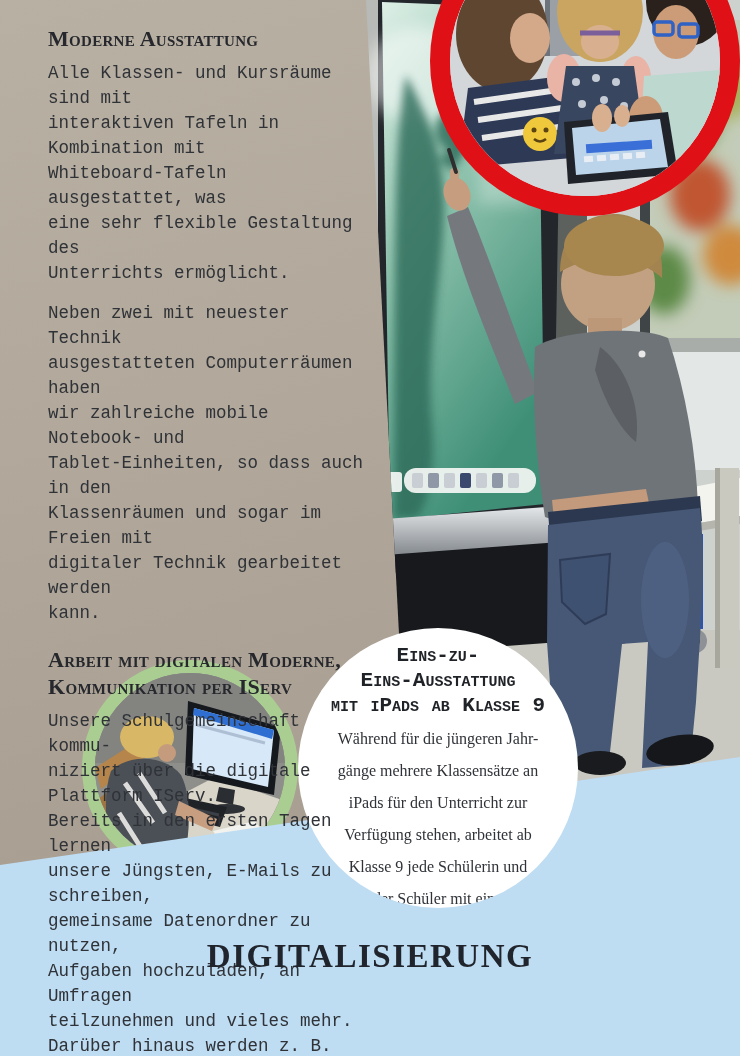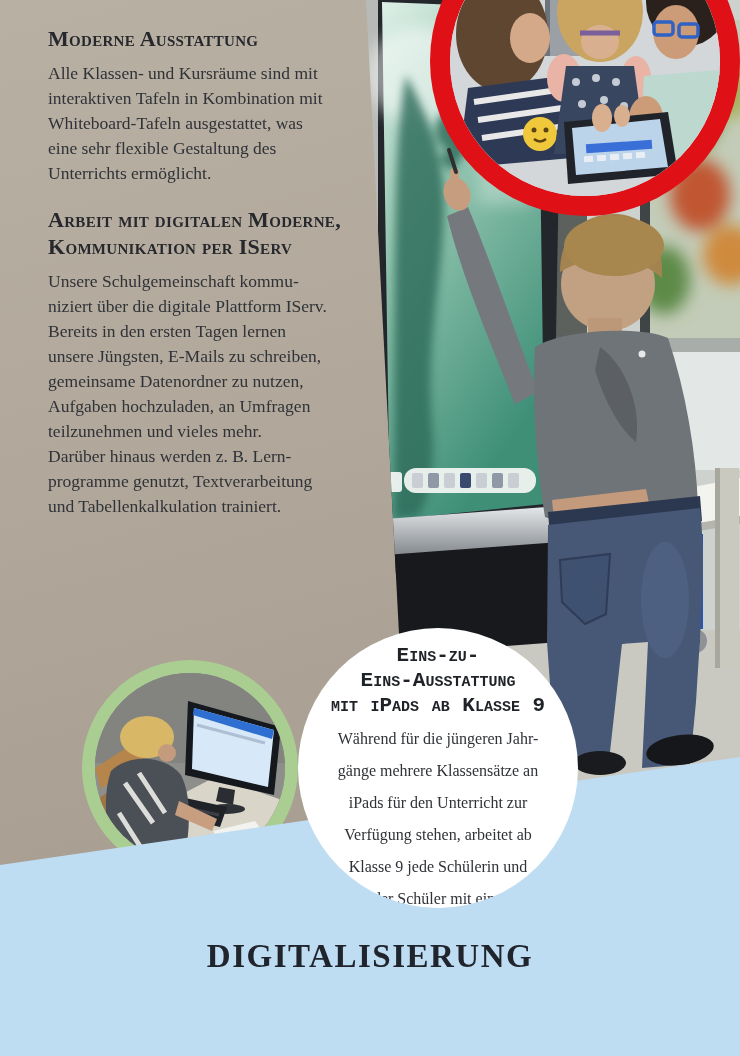--- a/index.html
+++ b/index.html
@@ -18,21 +18,21 @@
   .circle-green{left:82px;top:660px;width:216px;height:216px;border:13px solid #aace92;z-index:2;background:#8e8e8b;}
   .circle-red{left:430px;top:-94px;width:310px;height:310px;border:20px solid #e01116;z-index:5;background:#d3d7da;}
   .circle-white{left:298px;top:628px;width:280px;height:280px;background:#ffffff;z-index:4;
     text-align:center;padding-top:15px;}
   
   .text-col{position:absolute;left:48px;top:25px;width:322px;z-index:6;}
   .sec-heading{
     font-variant:small-caps;font-weight:700;font-size:22px;line-height:27px;
     color:#26282d;margin:0 0 9px 0;letter-spacing:.3px;white-space:pre-line;}
   .sec-heading.second{margin-top:20px;}
-  .body-par{font-size:17.5px;line-height:25px;color:#2f3237;margin:0 0 15px 0;white-space:pre-line;}
+  .body-par{font-size:17.5px;line-height:25px;color:#2f3237;margin:0 0 15px 0;white-space:pre-line;font-family:Liberation Mono, monospace;}
   
   .callout-heading{font-variant:small-caps;font-weight:700;font-size:21px;line-height:25px;
     color:#1f2227;margin:0;white-space:pre-line;font-family:Liberation Mono, monospace;}
   .callout-body{font-size:16px;line-height:32px;color:#2f3237;margin:5px 0 0 0;white-space:pre-line;}
   
   .footer-title{position:absolute;left:0;right:0;top:938px;text-align:center;z-index:6;
     font-weight:700;font-size:33px;letter-spacing:1.5px;color:#20242c;}
   svg{display:block;}
 </style>
 </head>
@@ -251,20 +251,27 @@
 iPad.</p>
   </div>
 
   <div class="text-col">
     <h2 class="sec-heading">Moderne Ausstattung</h2>
     <p class="body-par">Alle Klassen- und Kursräume sind mit
 interaktiven Tafeln in Kombination mit
 Whiteboard-Tafeln ausgestattet, was
 eine sehr flexible Gestaltung des
 Unterrichts ermöglicht.</p>
+    <p class="body-par">Neben zwei mit neuester Technik
+ausgestatteten Computerräumen haben
+wir zahlreiche mobile Notebook- und
+Tablet-Einheiten, so dass auch in den
+Klassenräumen und sogar im Freien mit
+digitaler Technik gearbeitet werden
+kann.</p>
     <h2 class="sec-heading second">Arbeit mit digitalen Moderne,
 Kommunikation per IServ</h2>
     <p class="body-par">Unsere Schulgemeinschaft kommu-
 niziert über die digitale Plattform IServ.
 Bereits in den ersten Tagen lernen
 unsere Jüngsten, E-Mails zu schreiben,
 gemeinsame Datenordner zu nutzen,
 Aufgaben hochzuladen, an Umfragen
 teilzunehmen und vieles mehr.
 Darüber hinaus werden z. B. Lern-

